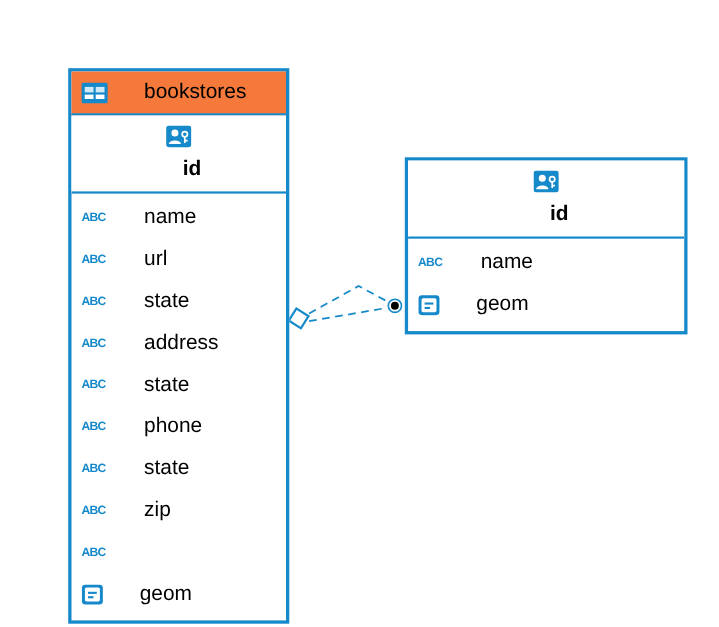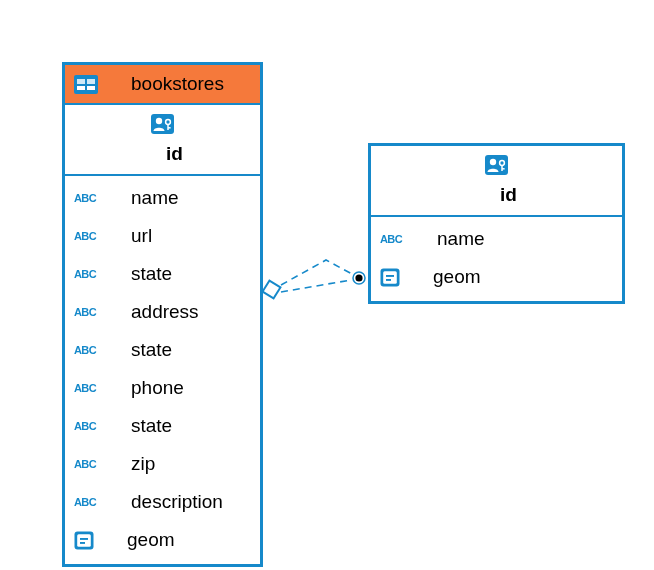--- a/index.html
+++ b/index.html
@@ -137,21 +137,20 @@
       <div class="col-row">
         <span class="abc-icon">ABC</span>
         <span class="col-label">state</span>
       </div>
       <div class="col-row">
         <span class="abc-icon">ABC</span>
         <span class="col-label">zip</span>
       </div>
       <div class="col-row">
         <span class="abc-icon">ABC</span>
-        <span class="col-label">description</span>
       </div>
       <div class="col-row">
         <span class="icon">
           <svg width="20" height="19" viewBox="0 0 20 19">
             <rect x="0.5" y="0.5" width="19" height="18" rx="3" fill="#1689ca"></rect>
             <rect x="3.2" y="3.2" width="13.6" height="12.6" rx="1.5" fill="#ffffff"></rect>
             <rect x="6" y="7" width="8" height="1.9" fill="#1689ca"></rect>
             <rect x="6" y="11" width="5" height="1.9" fill="#1689ca"></rect>
           </svg>
         </span>

